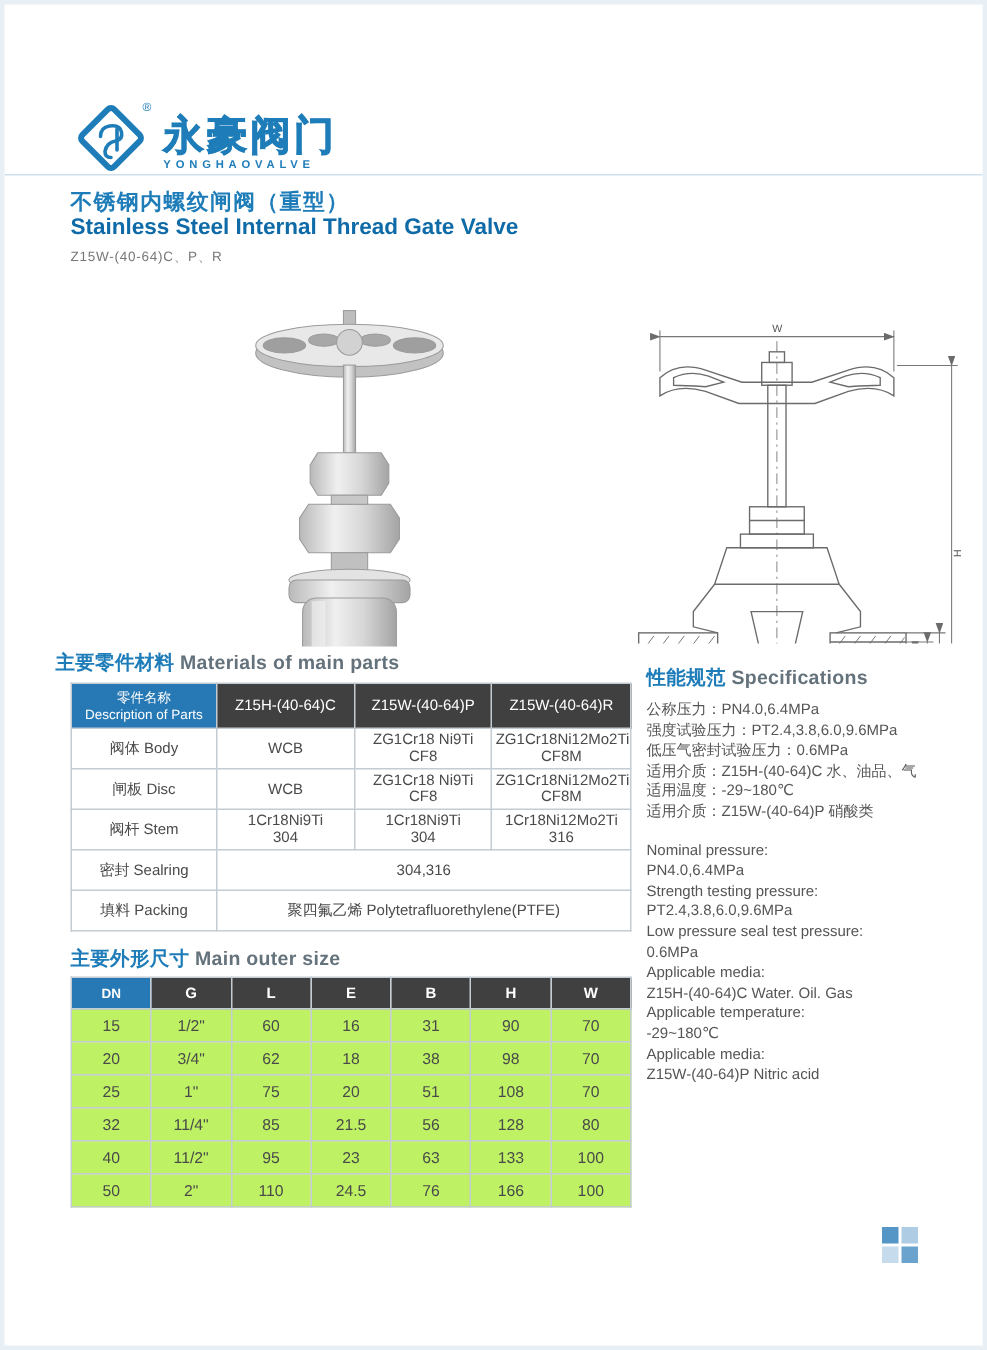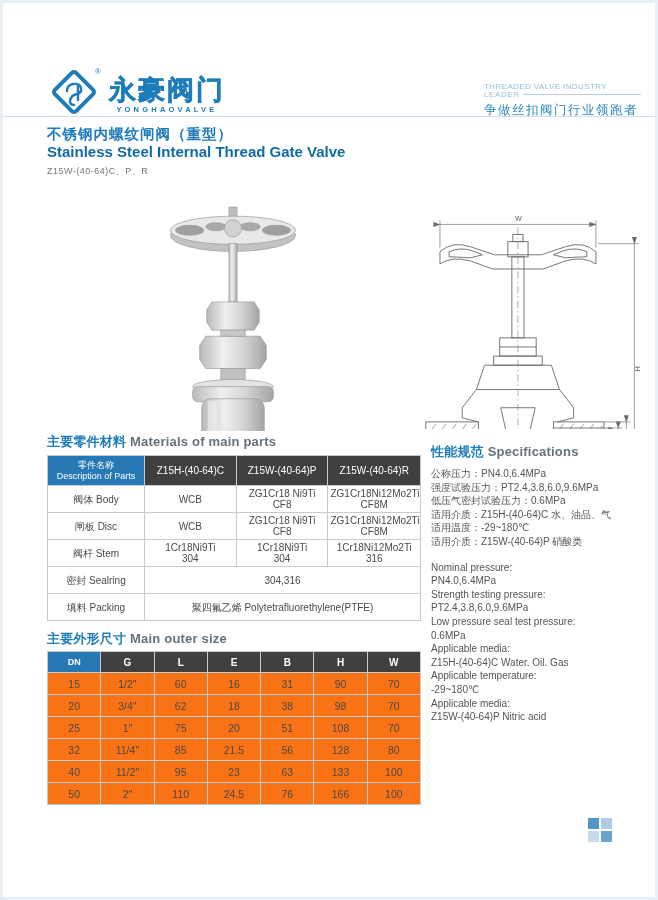--- a/index.html
+++ b/index.html
@@ -8,21 +8,21 @@
   .page{ position:relative; width:658px; height:900px; background:#fff;
          border:3px solid #e9f0f5; overflow:hidden; }
 
   
   .logo-wrap{ position:absolute; left:44px; top:62px; height:54px; display:flex; align-items:flex-start; }
   .logo-diamond{ width:54px; height:54px; }
   .reg{ font-size:8px; color:#1e7db9; position:relative; top:2px; left:-6px; }
   .brand-text{ margin-left:2px; padding-top:12px; }
   .brand-cn{ font-size:27px; font-weight:bold; color:#1e7db9; letter-spacing:2px; line-height:26px;
              -webkit-text-stroke:0.6px #1e7db9; }
-  .brand-en{ font-size:7.5px; font-weight:bold; color:#1e7db9; letter-spacing:3.2px; margin-top:2px;text-align:center; }
+  .brand-en{ font-size:7.5px; font-weight:bold; color:#1e7db9; letter-spacing:3.2px; margin-top:2px; }
 
   .tagline{ position:absolute; left:481px; top:79px; width:170px; }
   .tl1{ font-size:8px; color:#96c0da; letter-spacing:0.4px; }
   .tl2{ font-size:8px; color:#96c0da; letter-spacing:0.6px; line-height:8px; }
   .tl2 .rule{ display:inline-block; width:118px; border-top:1px solid #b6d2e4; vertical-align:2px; margin-left:3px; }
   .tl3{ font-size:12.5px; color:#2f87c3; letter-spacing:1.5px; margin-top:3px; }
 
   .header-divider{ position:absolute; left:0; top:113px; width:100%; height:1px; background:#cfe0ec; }
 
   
@@ -45,21 +45,21 @@
   .mat-table th,.mat-table td{ border:1px solid #c3ccd2; padding:1px 2px; }
   .mat-table th{ font-weight:normal; color:#fff; height:30px; }
   .th-dark{ background:#2779b5; font-size:9px; line-height:11px; }
   .th-light{ background:#404040; font-size:10px; }
   .mat-table td{ height:27px; line-height:11px; background:#fff; }
   .pre{ white-space:pre-line; }
 
   .size-table{ position:absolute; left:44px; top:648px; width:374px; font-size:10.5px; text-align:center; color:#4a4a4a; }
   .size-table th,.size-table td{ border:1px solid #c3ccd2; padding:0 2px; }
   .size-table th{ font-weight:bold; color:#fff; height:21px; }
-  .size-table td{ height:22px; background:#f97316; }
+  .size-table td{ height:22px; background:#bef264; }
 
   
   .specs{ position:absolute; left:428px; top:440px; width:228px; }
   .specs .sec-title{ position:static; }
   .spec-cn{ margin-top:6px; }
   .spec-line{ font-size:10px; color:#555; line-height:13.6px; white-space:pre-wrap; }
   .spec-en{ margin-top:12px; }
 
   
   .footer-squares{ position:absolute; left:585px; top:815px; width:24px; height:24px;
@@ -80,25 +80,20 @@
         <path d="M31 21 v14"></path>
       </g>
     </svg>
     <span class="reg">®</span>
     <div class="brand-text">
       <div class="brand-cn">永豪阀门</div>
       <div class="brand-en">YONGHAOVALVE</div>
     </div>
   </div>
 
-  <div class="tagline">
-    <div class="tl1">THREADED VALVE INDUSTRY</div>
-    <div class="tl2"><span>LEADER</span><span class="rule"></span></div>
-    <div class="tl3">争做丝扣阀门行业领跑者</div>
-  </div>
 
   <div class="header-divider"></div>
 
   <div class="title-cn">不锈钢内螺纹闸阀（重型）</div>
   <div class="title-en">Stainless Steel Internal Thread Gate Valve</div>
   <div class="title-model">Z15W-(40-64)C、P、R</div>
 
   <svg class="valve-photo" viewBox="0 0 190 232">
     <defs>
       <linearGradient id="mh" x1="0" y1="0" x2="1" y2="0">
@@ -207,21 +202,21 @@
       <text x="112" y="30">W</text>
       <text x="236" y="178" transform="rotate(-90 236 178)">H</text>
       <text x="204" y="266" transform="rotate(-90 204 266)">DN</text>
       <text x="212" y="263" transform="rotate(-90 212 263)">G</text>
       <text x="220" y="262" transform="rotate(-90 220 262)">B</text>
       <text x="172" y="306">F</text>
       <text x="110" y="324">L</text>
     </g>
   </svg>
 
-  <div class="sec-title" style="left:44px; top:430px;">
+  <div class="sec-title" style="left:34px; top:430px;">
     <span class="cn">主要零件材料</span>
     <span class="en">Materials of main parts</span>
   </div>
 
   <table class="mat-table">
     <colgroup>
         <col style="width:26%">
         <col style="width:24.6%">
         <col style="width:24.6%">
         <col style="width:24.8%">

